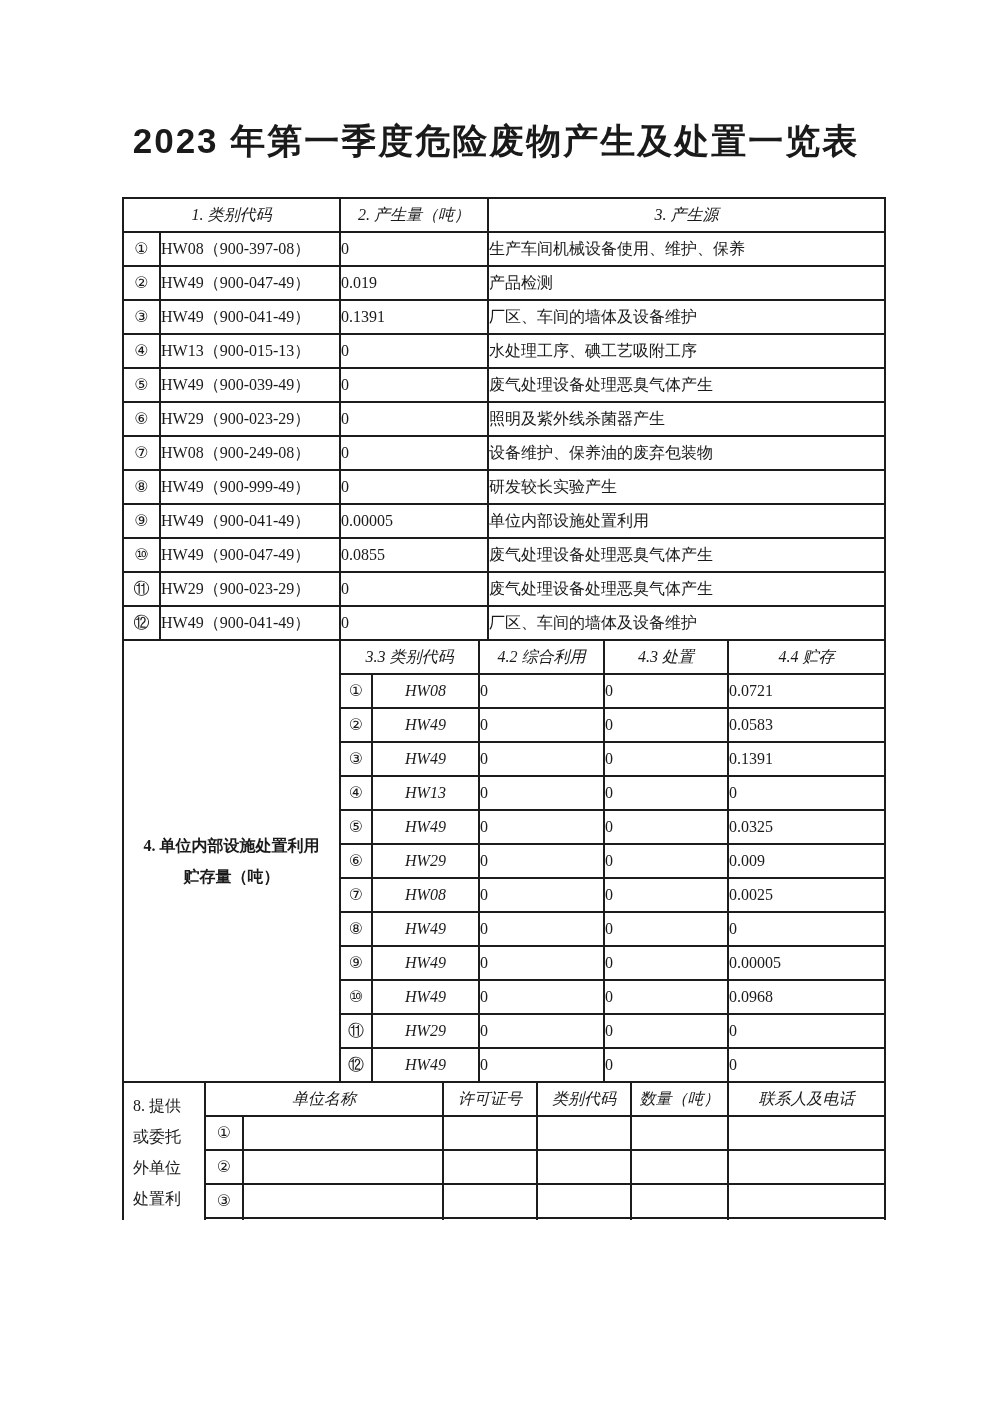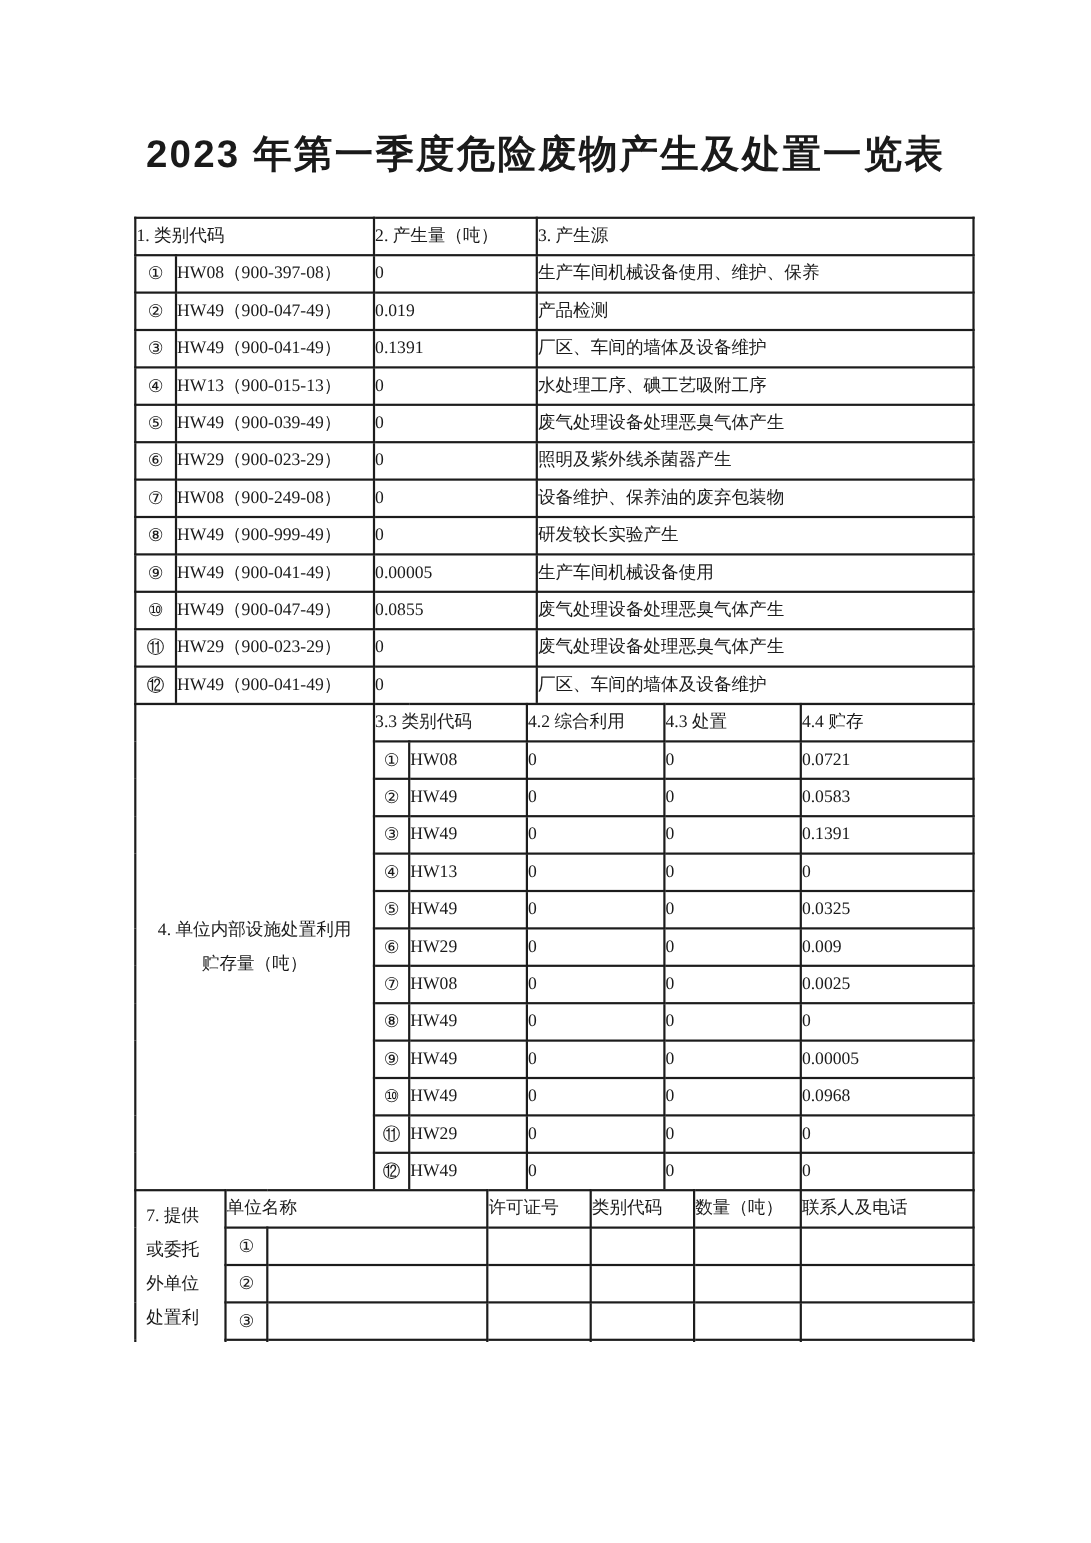--- a/index.html
+++ b/index.html
@@ -21,25 +21,25 @@
   #t1 { top:197px; }
   #t2 { top:639px; }
   #t3 { top:1081px; }
   .tbl th, .tbl td {
     border:2px solid #1c1c1c;
     font-size:16px; font-weight:normal;
     height:32px; line-height:32px;
     padding:0; overflow:hidden; white-space:nowrap;
     vertical-align:middle;
   }
-  .c  { text-align:left; }
+  .c  { text-align:center;font-style:italic; }
   .l  { text-align:left; padding-left:9px; }
   .no { text-align:center; font-family:"DejaVu Sans","Liberation Sans",sans-serif; font-size:17px; }
   .merge-label { vertical-align:middle; text-align:center; white-space:normal; }
-  .merge-label .line { line-height:31px; }
+  .merge-label .line { line-height:31px;font-weight:bold; }
   .v-label { vertical-align:middle; text-align:center; white-space:normal; }
   .v-label .line { line-height:31px; text-align:left; display:block; width:62px; margin:0 auto; }
 </style>
 </head>
 <body>
 
 <div class="page">
 
   <h1 class="doc-title">2023 年第一季度危险废物产生及处置一览表</h1>
 
@@ -101,21 +101,21 @@
       <tr>
         <td class="no">⑧</td>
         <td class="l">HW49（900-999-49）</td>
         <td class="l">0</td>
         <td class="l">研发较长实验产生</td>
       </tr>
       <tr>
         <td class="no">⑨</td>
         <td class="l">HW49（900-041-49）</td>
         <td class="l">0.00005</td>
-        <td class="l">生产车间机械设备使用</td>
+        <td class="l">单位内部设施处置利用</td>
       </tr>
       <tr>
         <td class="no">⑩</td>
         <td class="l">HW49（900-047-49）</td>
         <td class="l">0.0855</td>
         <td class="l">废气处理设备处理恶臭气体产生</td>
       </tr>
       <tr>
         <td class="no">⑪</td>
         <td class="l">HW29（900-023-29）</td>
@@ -244,21 +244,21 @@
         <col style="width:38px">
         <col style="width:200px">
         <col style="width:94px">
         <col style="width:94px">
         <col style="width:97px">
         <col style="width:157px">
       </colgroup>
     <tbody>
       <tr>
         <td class="v-label" rowspan="5">
-          <span class="line">7. 提供</span>
+          <span class="line">8. 提供</span>
           <span class="line">或委托</span>
           <span class="line">外单位</span>
           <span class="line">处置利</span>
           <span class="line">用情况</span>
         </td>
         <th class="c" colspan="2">单位名称</th>
         <th class="c">许可证号</th>
         <th class="c">类别代码</th>
         <th class="c">数量（吨）</th>
         <th class="c">联系人及电话</th>

